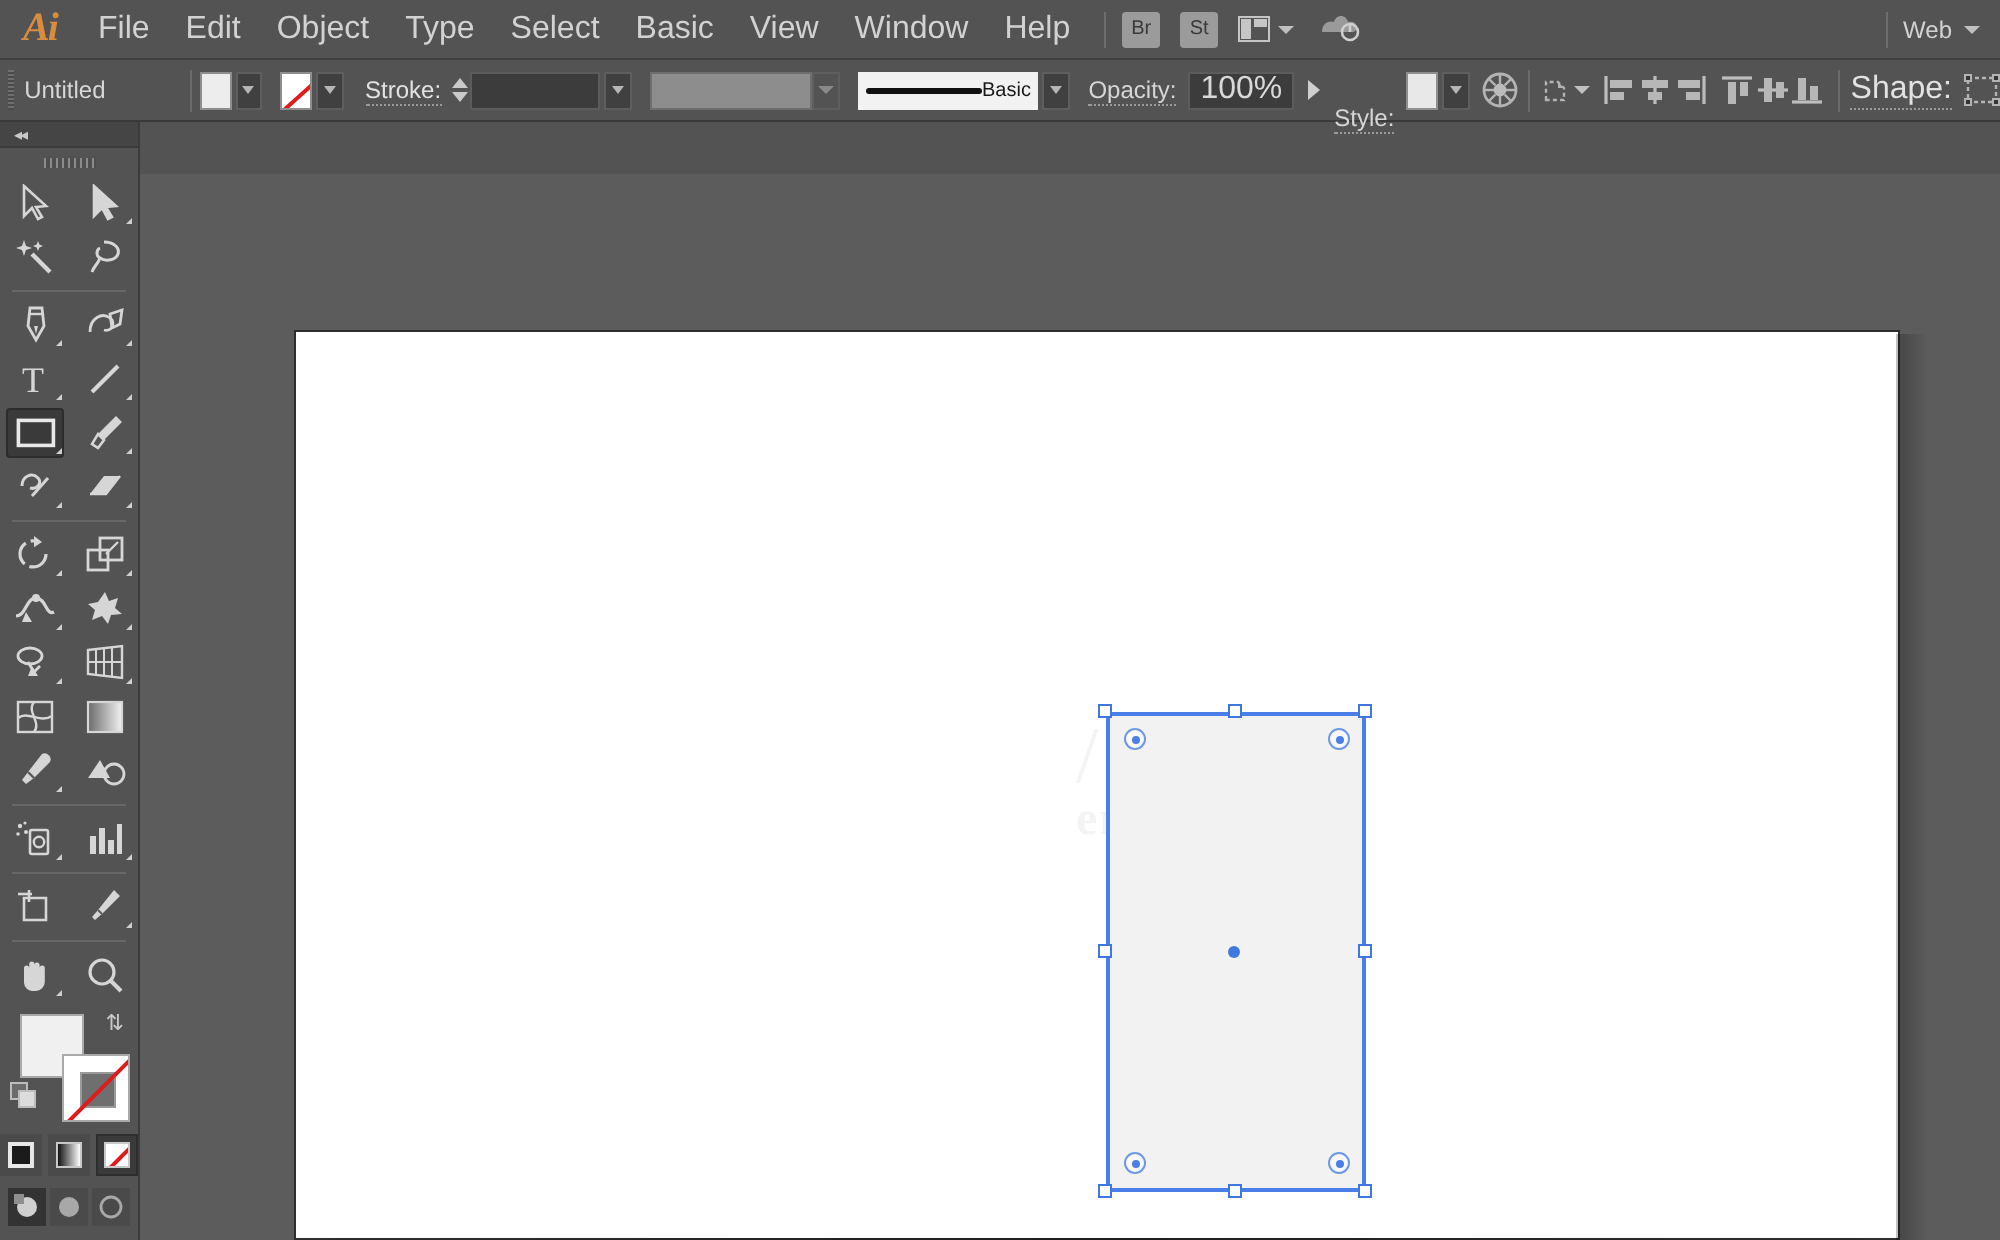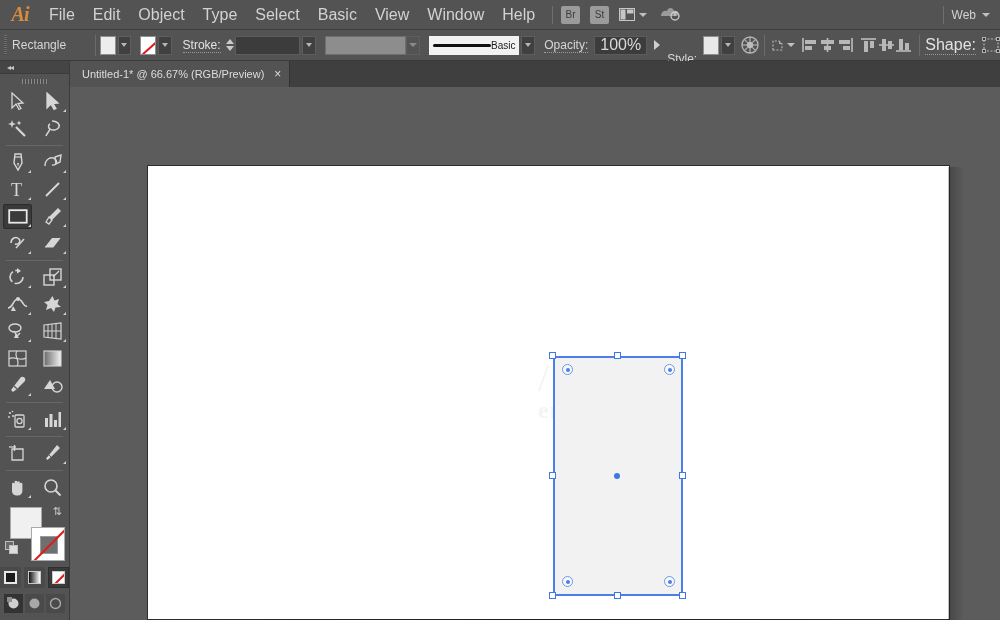--- a/index.html
+++ b/index.html
@@ -256,21 +256,21 @@
 
     <div class="menubar-right">
       <div class="mb-sep"></div>
       <div class="ws-label">Web</div>
       <div class="chev"></div>
     </div>
   </div>
 
   <div class="controlbar">
     <div class="grip"></div>
-    <div class="cb-label" style="width:108px">Rectangle</div>
+    <div class="cb-label" style="width:108px">Untitled</div>
 
     <div class="cb-sep" style="margin:0 4px 0 0"></div>
 
     <div class="swatch"></div>
     <div class="dd-btn">
         <div class="chev"></div>
       </div>
 
     <div style="width:12px"></div>
 
@@ -401,27 +401,20 @@
       <svg width="18" height="16" viewBox="0 0 18 16">
         <rect x="2" y="2" width="14" height="12" fill="none" stroke="#c4c4c4" stroke-width="1.2" stroke-dasharray="2 1.5"></rect>
         <rect x="0.5" y="0.5" width="3" height="3" fill="#2f2f2f" stroke="#c4c4c4"></rect>
         <rect x="14.5" y="0.5" width="3" height="3" fill="#2f2f2f" stroke="#c4c4c4"></rect>
         <rect x="0.5" y="12.5" width="3" height="3" fill="#2f2f2f" stroke="#c4c4c4"></rect>
         <rect x="14.5" y="12.5" width="3" height="3" fill="#2f2f2f" stroke="#c4c4c4"></rect>
       </svg>
     </div>
   </div>
 
-  <div class="tabbar">
-    <div class="tb-spacer"></div>
-    <div class="doc-tab">
-      <span>Untitled-1* @ 66.67% (RGB/Preview)</span>
-      <span class="tab-close">×</span>
-    </div>
-  </div>
 
   <div class="canvas">
     <div class="artboard"></div>
     <div class="ab-shadow"></div>
     <div class="ab-shadow-r"></div>
 
     <div class="watermark">
       <div class="wm1">/ 图</div>
       <div class="wm2">em.com</div>
     </div>

